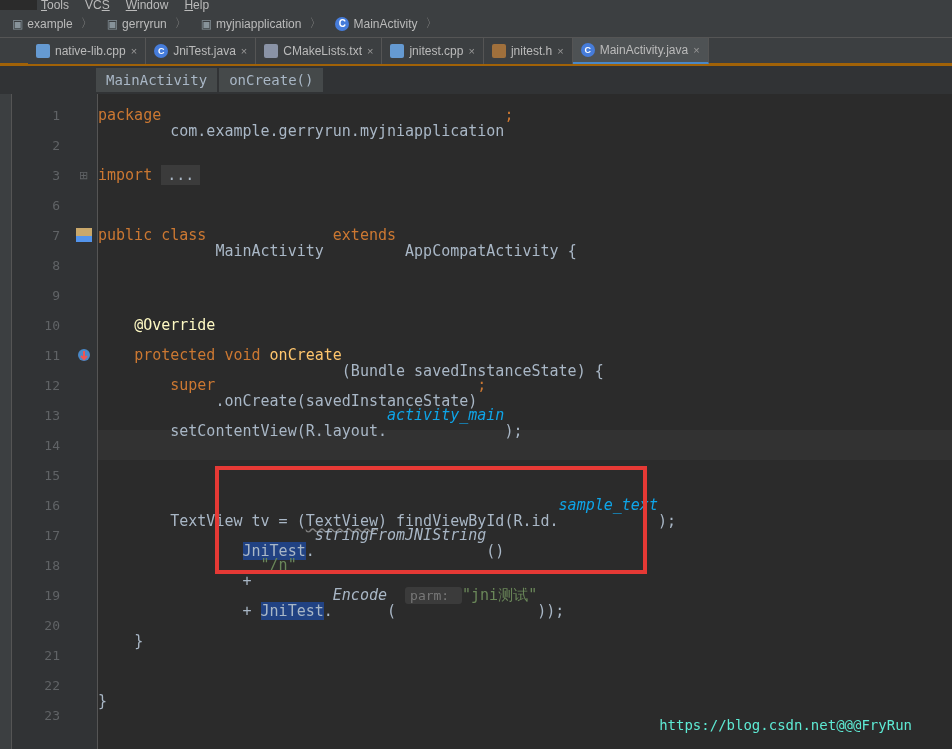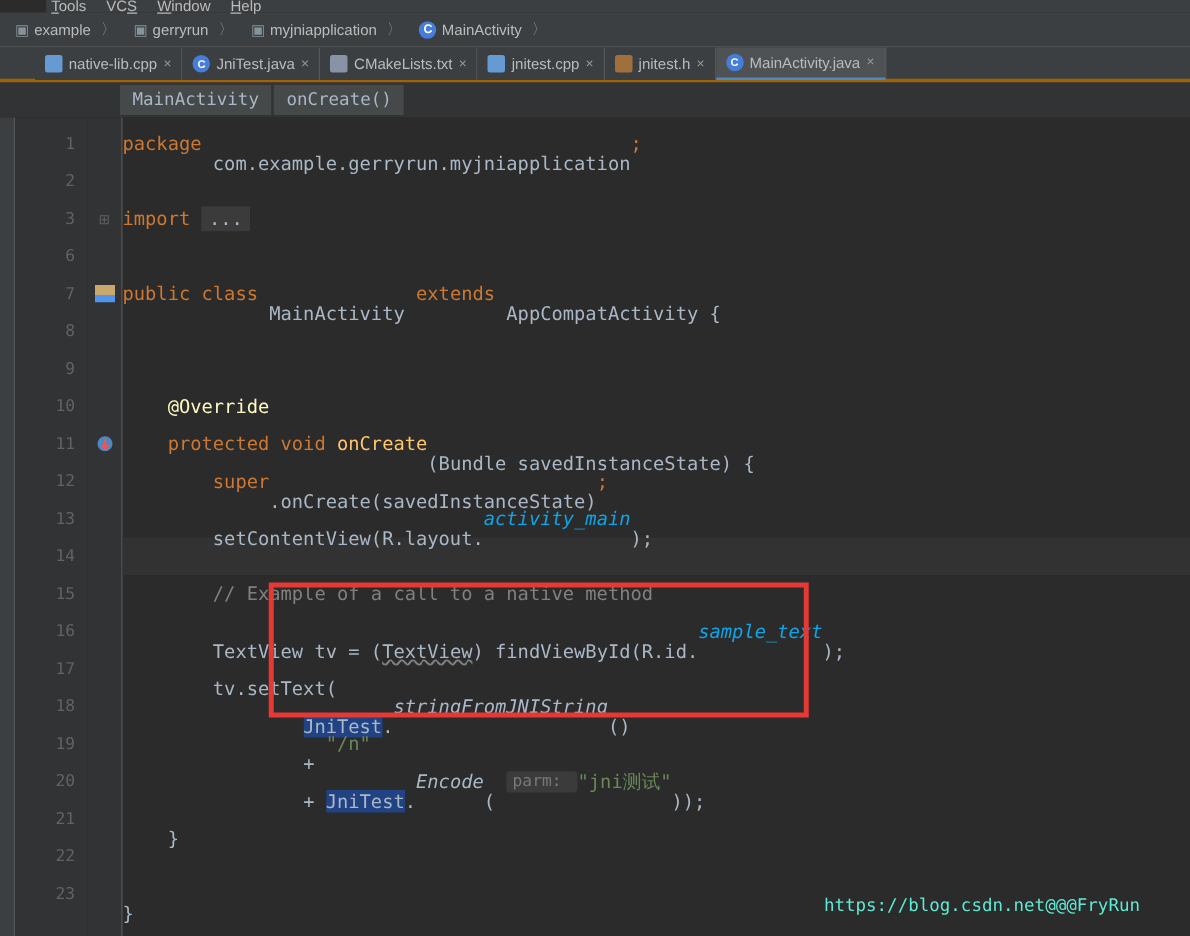--- a/index.html
+++ b/index.html
@@ -303,23 +303,22 @@
     <div class="code-line"><span class="kw">import </span><span style="background:#3b3b3b;padding:1px 6px;color:#a9b7c6">...</span></div>
     <div class="code-line"></div>
     <div class="code-line"><span class="kw">public class </span><span class="plain">MainActivity </span><span class="kw">extends </span><span class="plain">AppCompatActivity </span><span class="plain">{</span></div>
     <div class="code-line"></div>
     <div class="code-line"></div>
     <div class="code-line"><span>    </span><span class="ann">@Override</span></div>
     <div class="code-line"><span>    </span><span class="kw">protected void </span><span class="func">onCreate</span><span class="plain">(Bundle savedInstanceState) {</span></div>
     <div class="code-line"><span>        </span><span class="kw">super</span><span class="plain">.onCreate(savedInstanceState)</span><span class="kw">;</span></div>
     <div class="code-line"><span>        </span><span class="plain">setContentView(R.layout.</span><span class="italic">activity_main</span><span class="plain">);</span></div>
     <div class="code-line" style="background:#323232"></div>
-    <div class="code-line"><span>        </span><span class="comment">// Example of a call to a native method</span></div>
+    <div class="code-line"><span>        </span></div>
     <div class="code-line"><span>        </span><span class="plain">TextView tv = (</span><span class="plain" style="text-decoration:underline wavy #808080">TextView</span><span class="plain">) findViewById(R.id.</span><span class="italic">sample_text</span><span class="plain">);</span></div>
-    <div class="code-line"><span>        </span><span class="plain">tv.setText(</span></div>
     <div class="code-line"><span class="sel-bg" style="width:100%; position:absolute; z-index:-1"></span><span>                </span><span class="plain" style="background:#214283">JniTest</span><span class="plain">.</span><span class="static-call">stringFromJNIString</span><span class="plain">()</span></div>
     <div class="code-line"><span class="sel-bg" style="width:100%; position:absolute; z-index:-1"></span><span>                </span><span class="plain">+ </span><span class="str">"/n"</span></div>
     <div class="code-line"><span class="sel-bg" style="width:100%; position:absolute; z-index:-1"></span><span>                </span><span class="plain">+ </span><span class="plain" style="background:#214283">JniTest</span><span class="plain">.</span><span class="static-call">Encode</span><span class="plain">( </span><span class="hint">parm: </span><span class="str">"jni测试"</span><span class="plain">));</span></div>
     <div class="code-line"><span>    </span><span class="plain">}</span></div>
     <div class="code-line"></div>
     <div class="code-line"><span class="plain">}</span></div>
   </div>
 </div>
 
 <div class="highlight-rect"></div>

